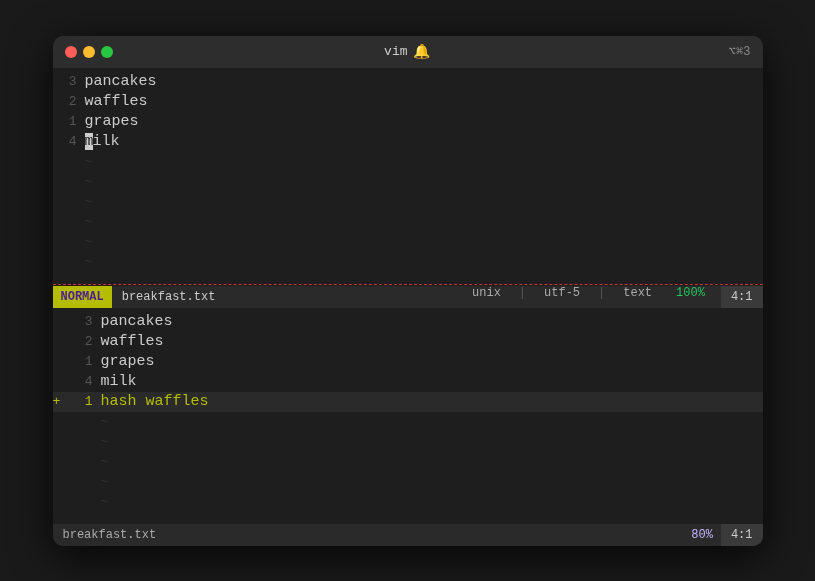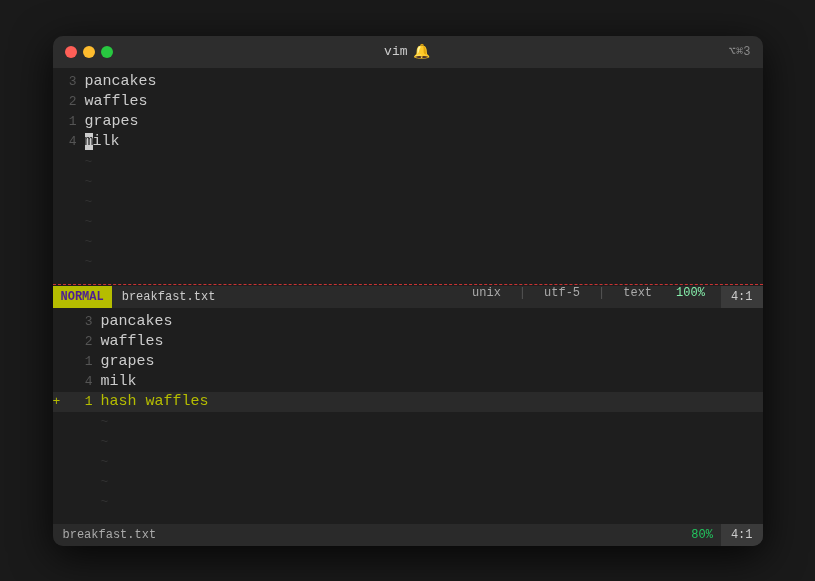--- a/index.html
+++ b/index.html
@@ -170,21 +170,21 @@
     .statusbar-info {
       padding: 0 8px;
     }
 
     .statusbar-sep {
       color: #555555;
       padding: 0 2px;
     }
 
     .statusbar-percent {
-      color: #86efac;
+      color: #22c55e;
       padding: 0 8px;
     }
 
     .statusbar-pos {
       background: #3a3a3a;
       color: #cccccc;
       padding: 0 10px;
       height: 100%;
       display: flex;
       align-items: center;
@@ -227,21 +227,21 @@
 
     .bottom-right {
       margin-left: auto;
       display: flex;
       align-items: center;
       height: 100%;
       font-size: 12px;
     }
 
     .bottom-percent {
-      color: #22c55e;
+      color: #c4b5fd;
       padding: 0 8px;
     }
 
     .bottom-pos {
       background: #3a3a3a;
       color: #cccccc;
       padding: 0 10px;
       height: 100%;
       display: flex;
       align-items: center;

